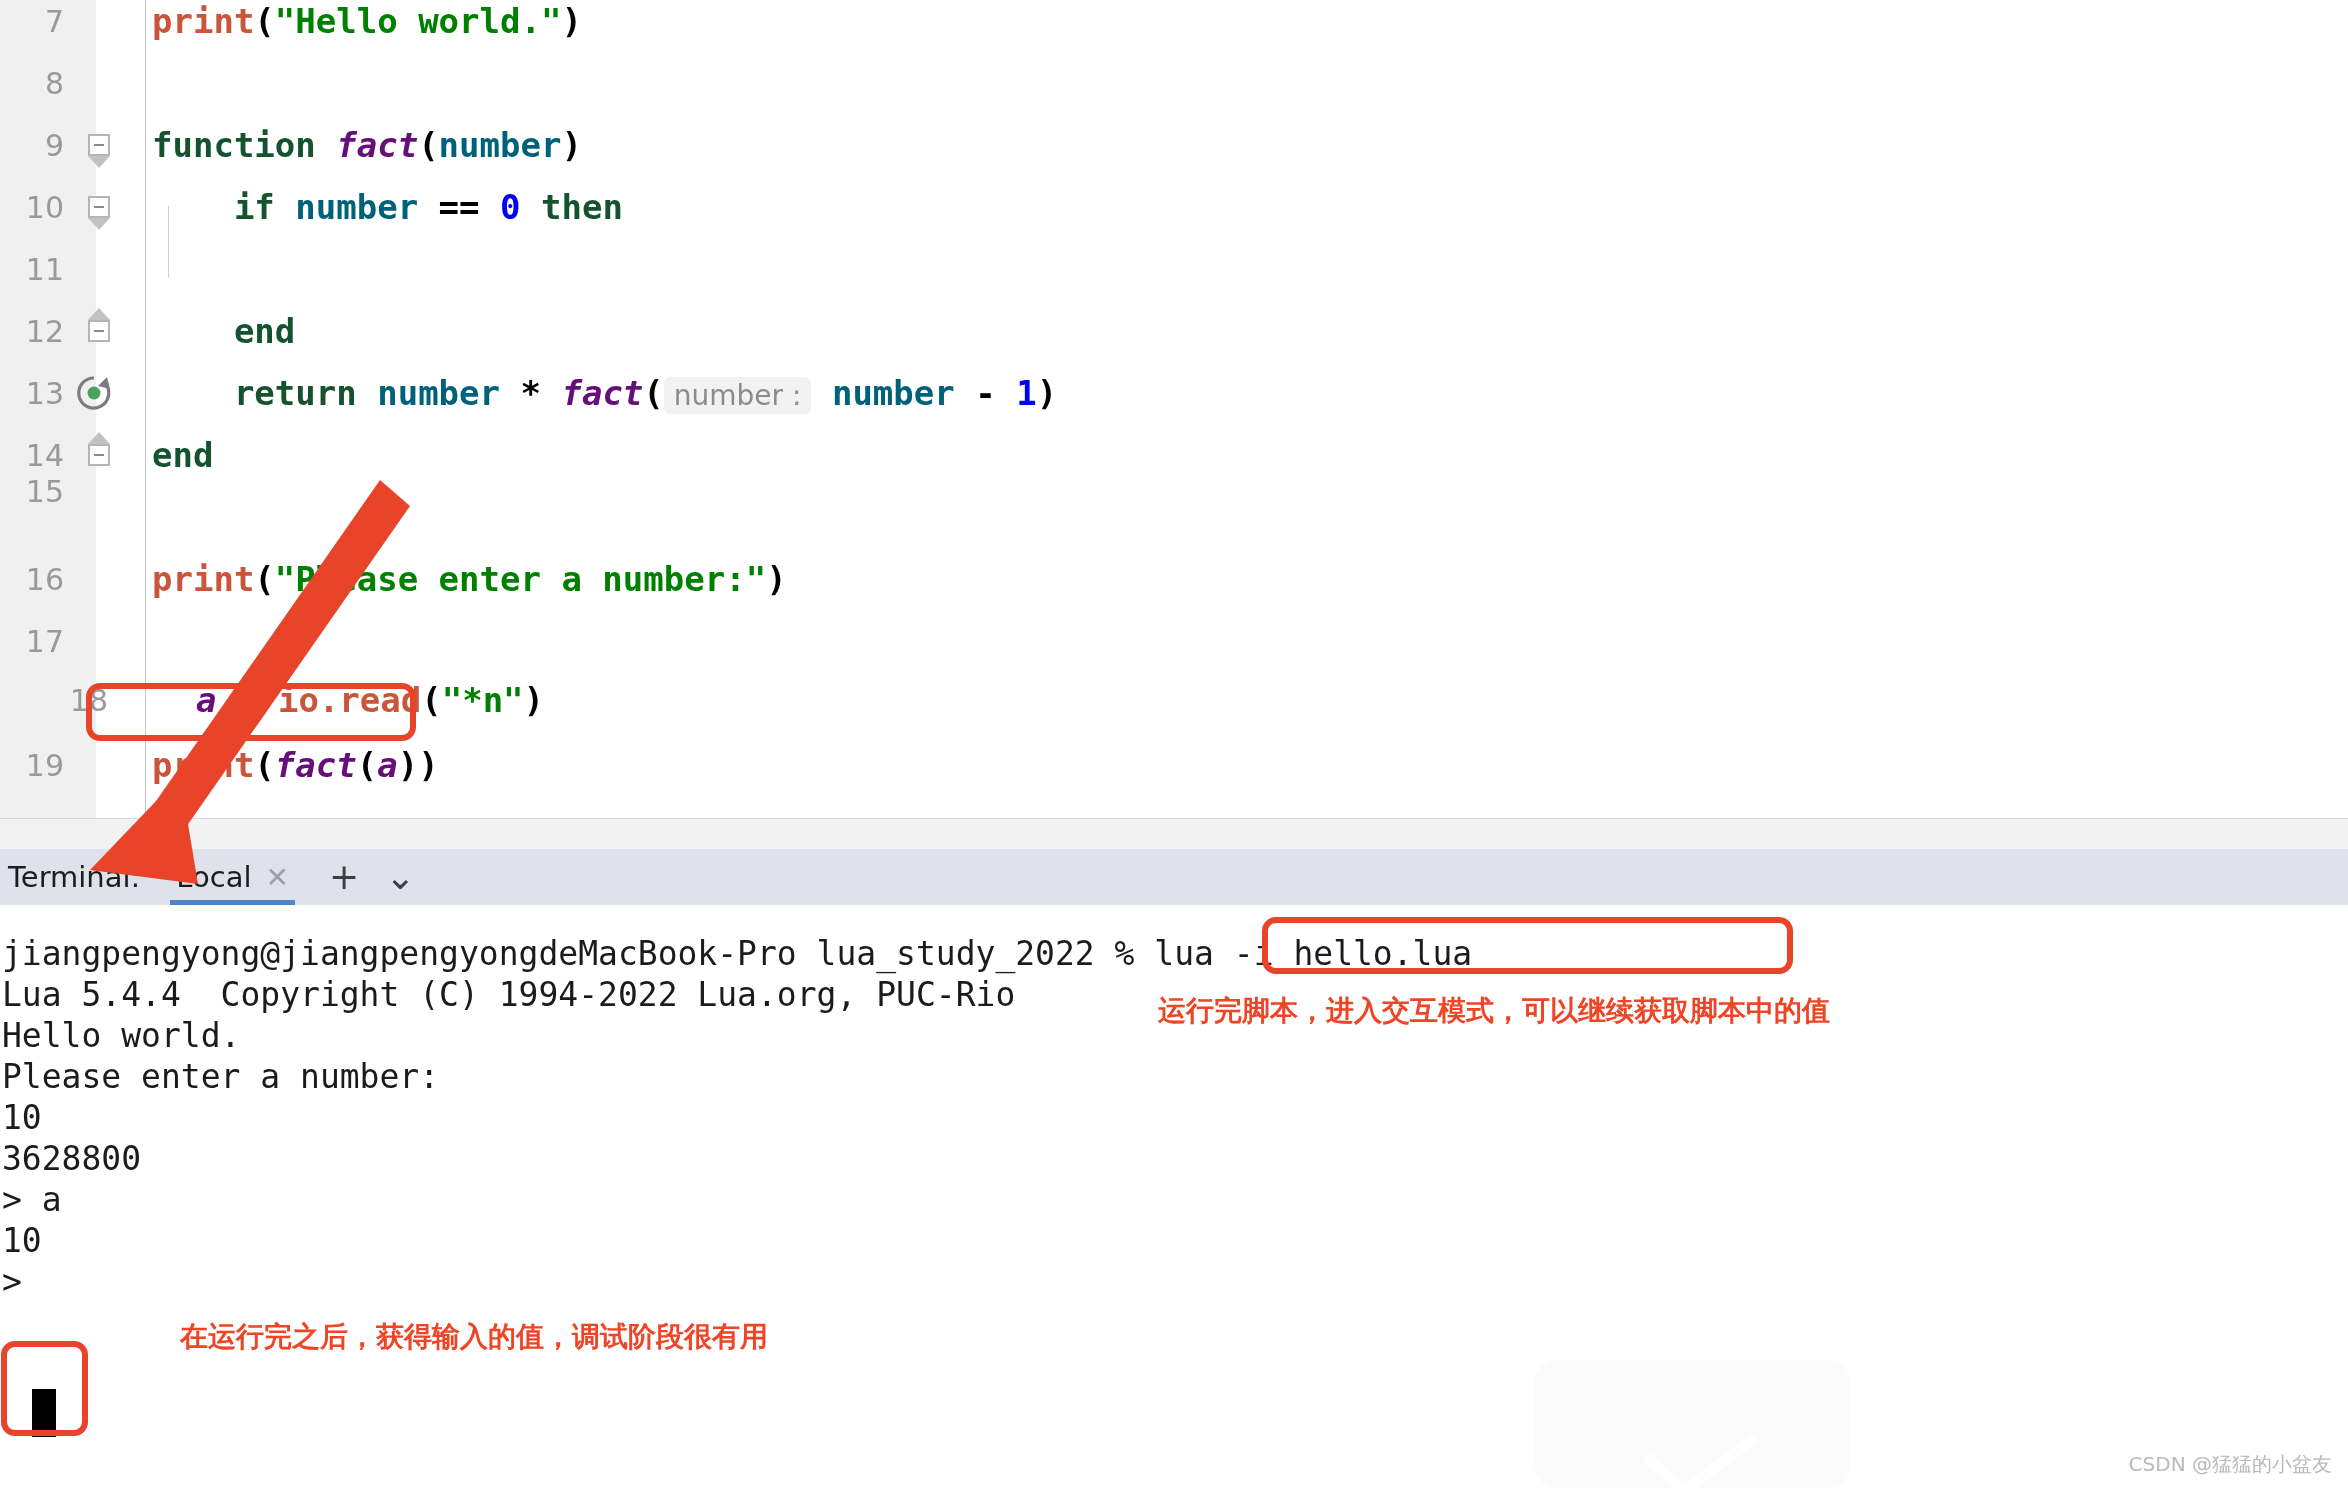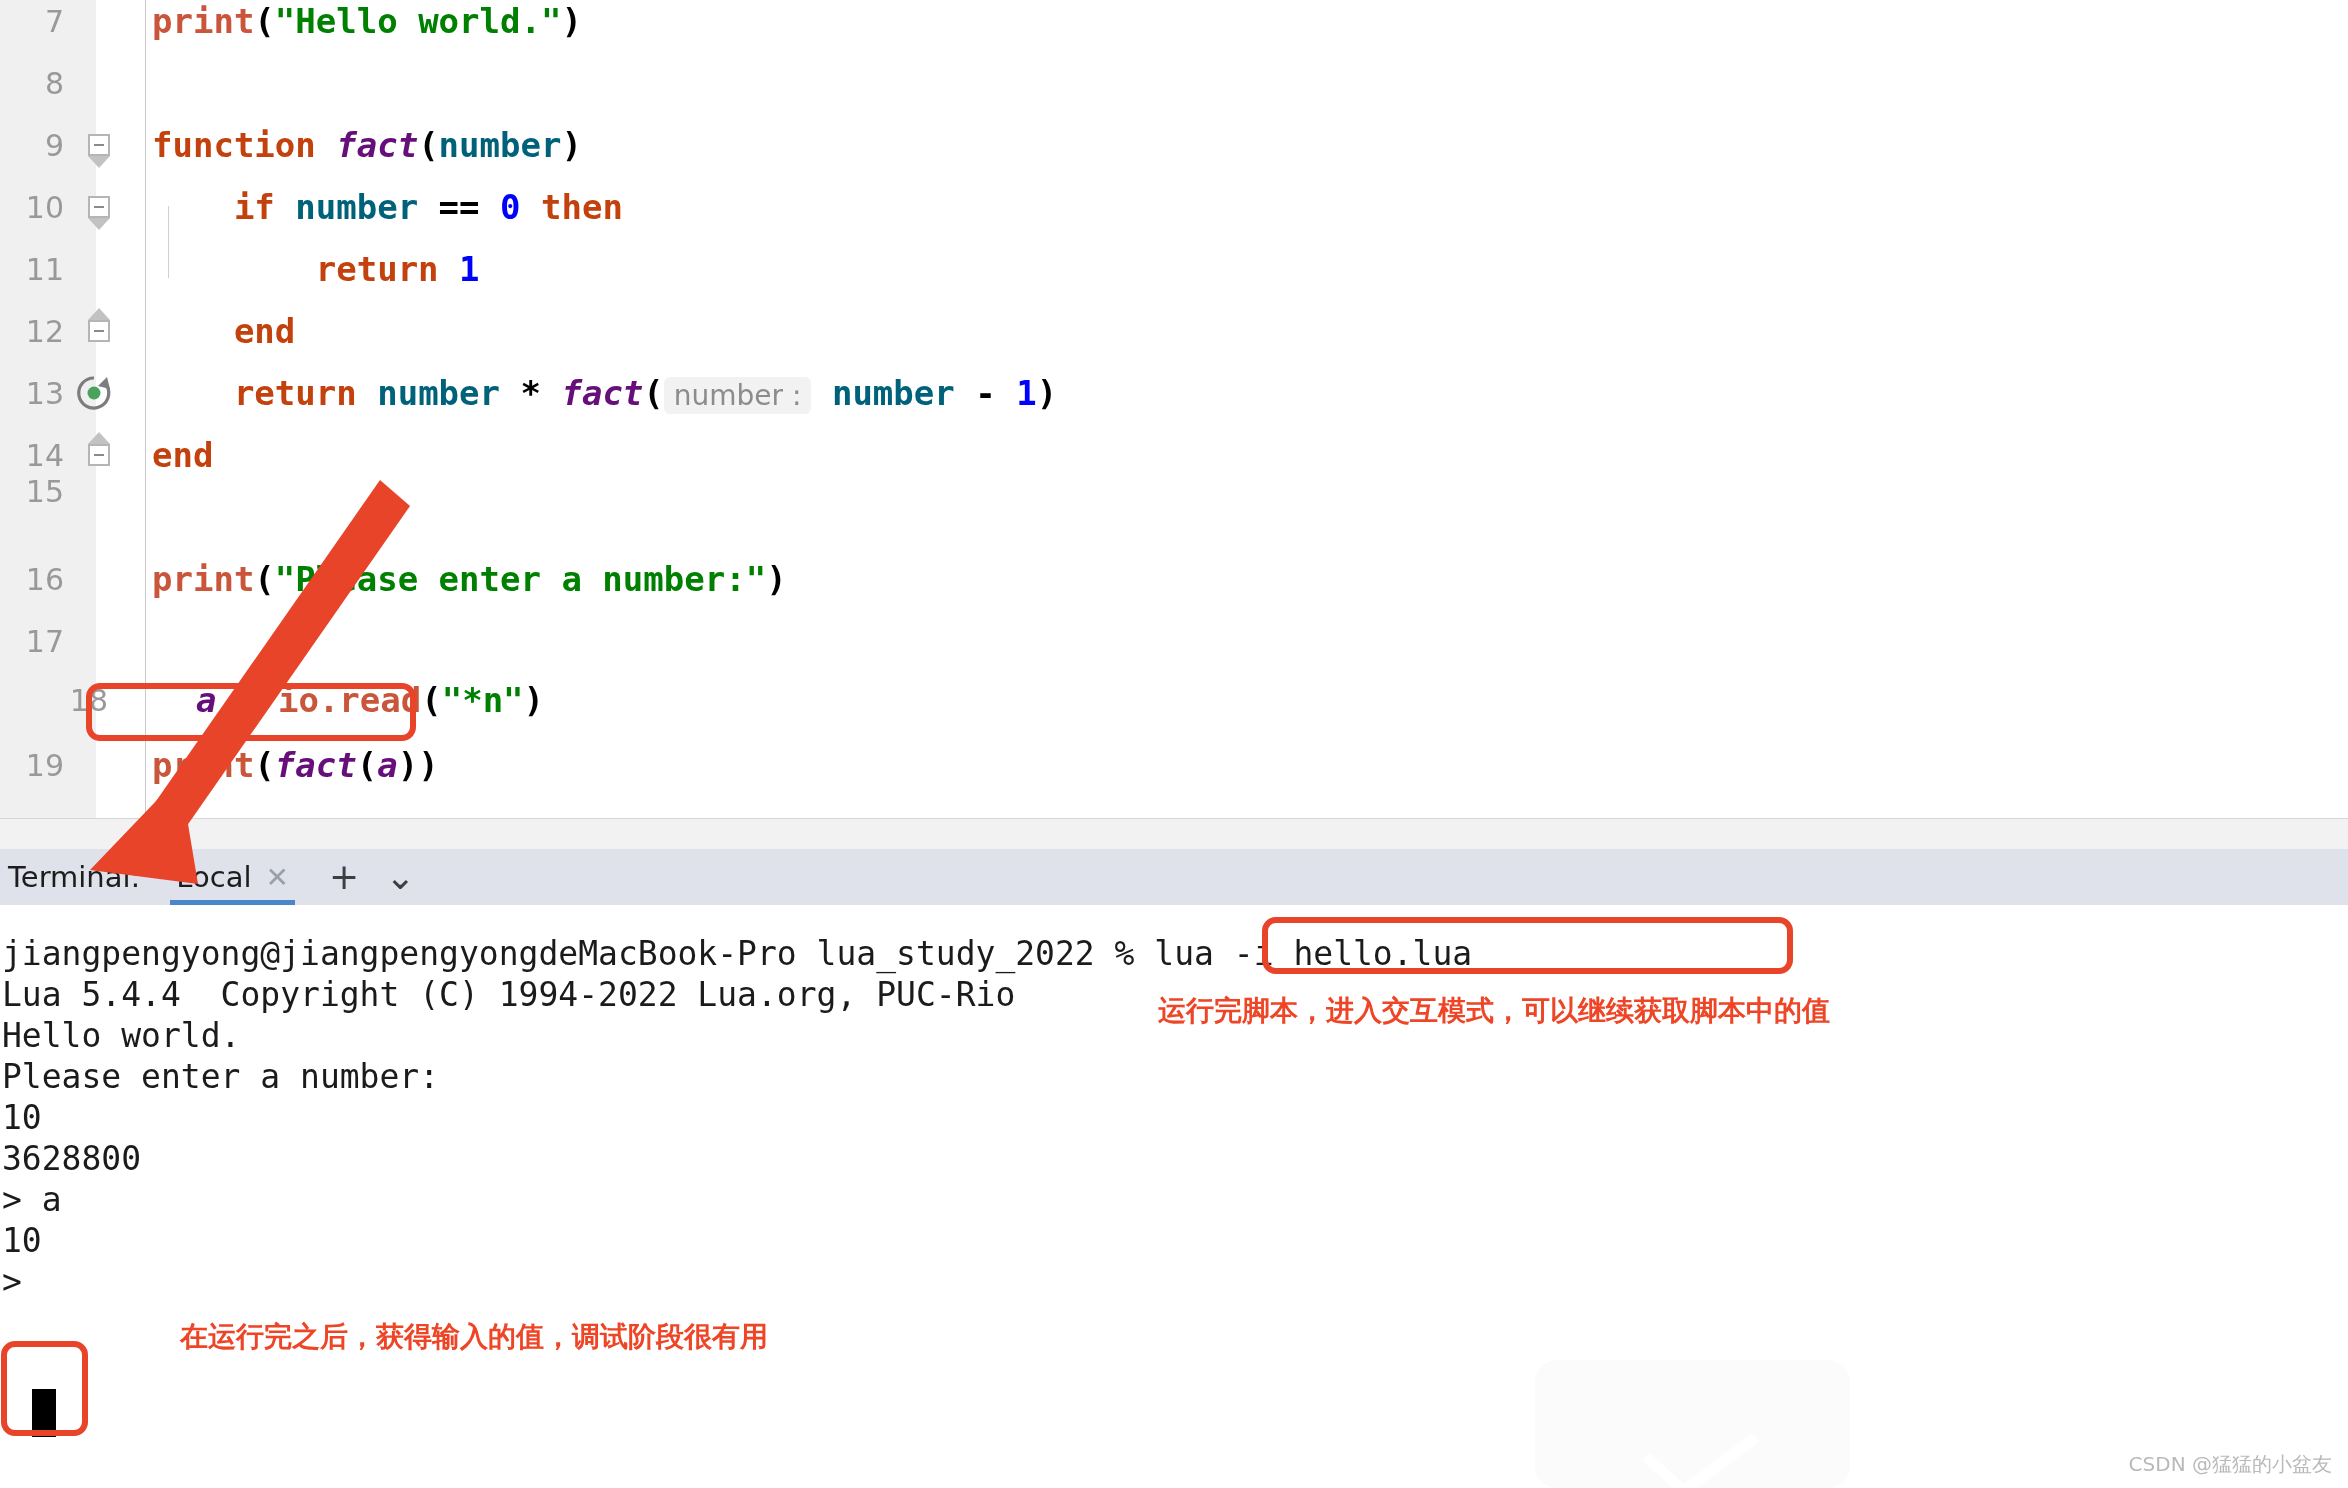--- a/index.html
+++ b/index.html
@@ -40,21 +40,21 @@
   .codetext{
     flex:1 1 auto;
     font-family:"DejaVu Sans Mono","Liberation Mono",monospace;
     font-size:34px;font-weight:bold;letter-spacing:0px;
     white-space:pre;color:#000000;
     padding-left:10px;
   }
   
   .t-fn     {color:#c9553b;margin-top:31px;}          
   .t-str    {color:#008000;}          
-  .t-kw     {color:#c2410c;}          
+  .t-kw     {color:#14532d;}          
   .t-ident  {color:#00627a;}          
   .t-num    {color:#0000ff;}          
   .t-decl   {color:#660e7a;font-style:italic;} 
   .t-plain  {color:#000000;}
   .t-hint   {
     color:#8c8c8c;font-weight:normal;font-size:28px;
     background:#f2f2f2;border-radius:6px;padding:2px 10px;
     font-family:"DejaVu Sans","Liberation Sans",sans-serif;
   }
   
@@ -153,21 +153,20 @@
         <div class="codetext"><span class="t-kw">function </span><span class="t-decl">fact</span><span class="t-plain">(</span><span class="t-ident">number</span><span class="t-plain">)</span></div>
       </div>
       <div class="code-row" style="top: 176px;">
         <div class="lineno">10</div>
         <div class="gutter-icon"></div>
         <div class="codetext"><span class="t-plain">    </span><span class="t-kw">if </span><span class="t-ident">number</span><span class="t-plain"> == </span><span class="t-num">0</span><span class="t-plain"> </span><span class="t-kw">then</span></div>
       </div>
       <div class="code-row" style="top: 238px;">
         <div class="lineno">11</div>
         <div class="gutter-icon"></div>
-        <div class="codetext"><span class="t-plain">        </span><span class="t-kw">return </span><span class="t-num">1</span></div>
       </div>
       <div class="code-row" style="top: 300px;">
         <div class="lineno">12</div>
         <div class="gutter-icon"></div>
         <div class="codetext"><span class="t-plain">    </span><span class="t-kw">end</span></div>
       </div>
       <div class="code-row" style="top: 362px;">
         <div class="lineno">13</div>
         <div class="gutter-icon">
           <svg width="40" height="40" viewBox="0 0 40 40">

